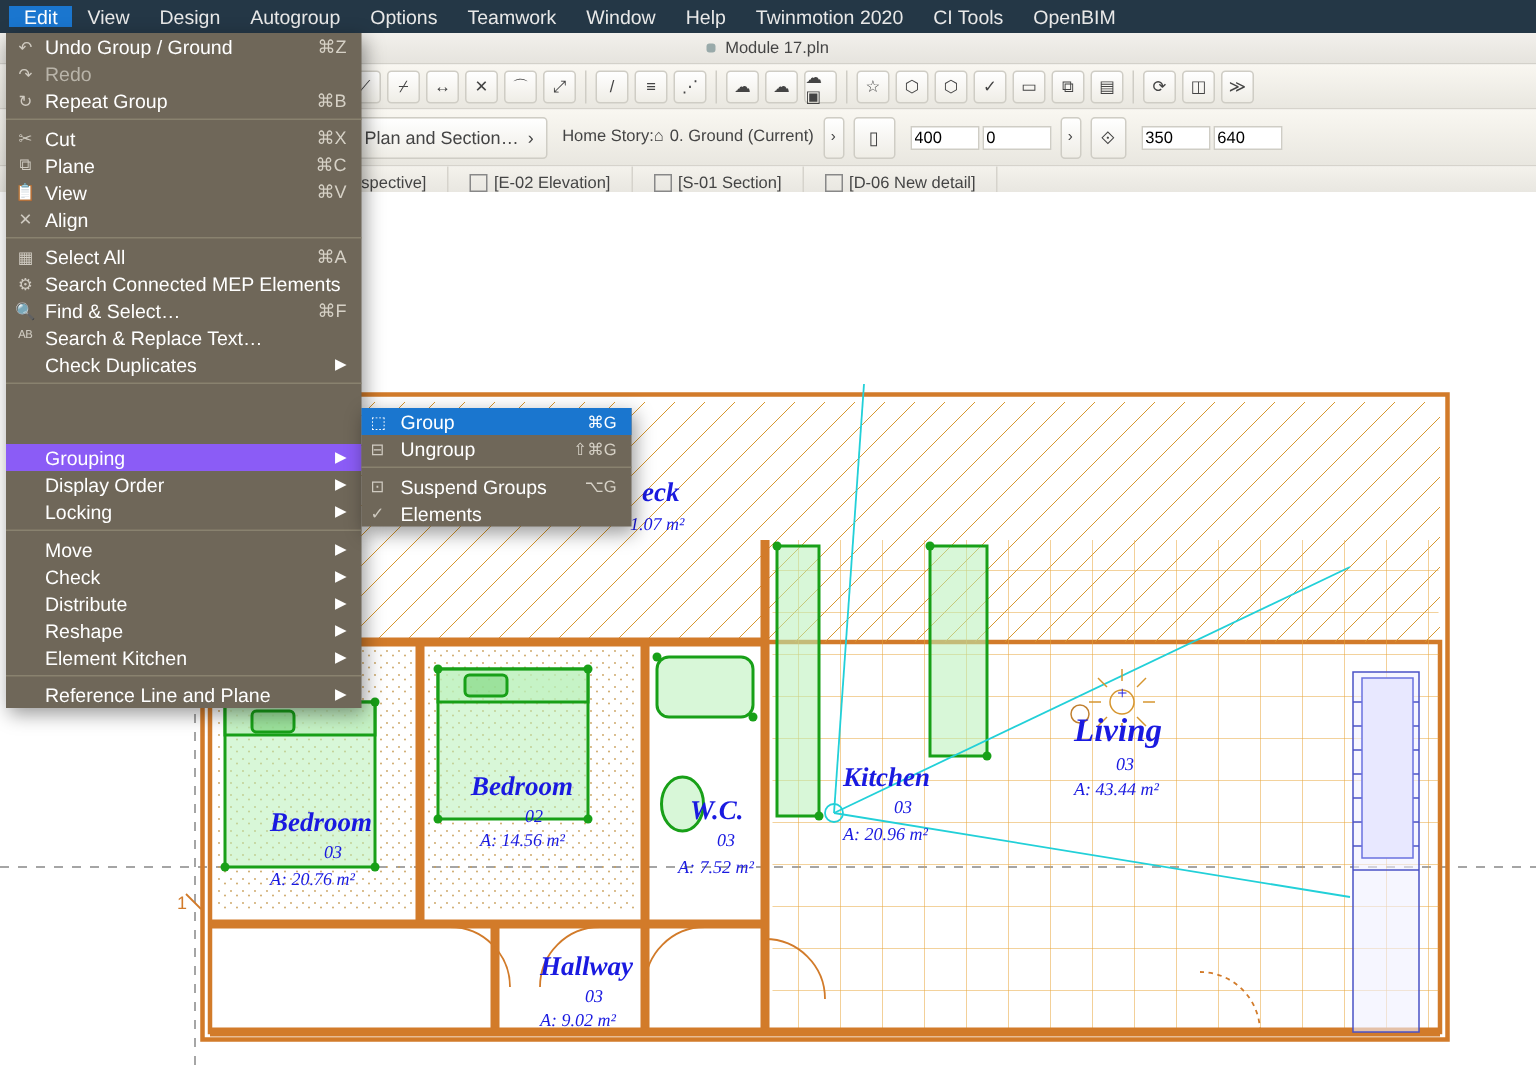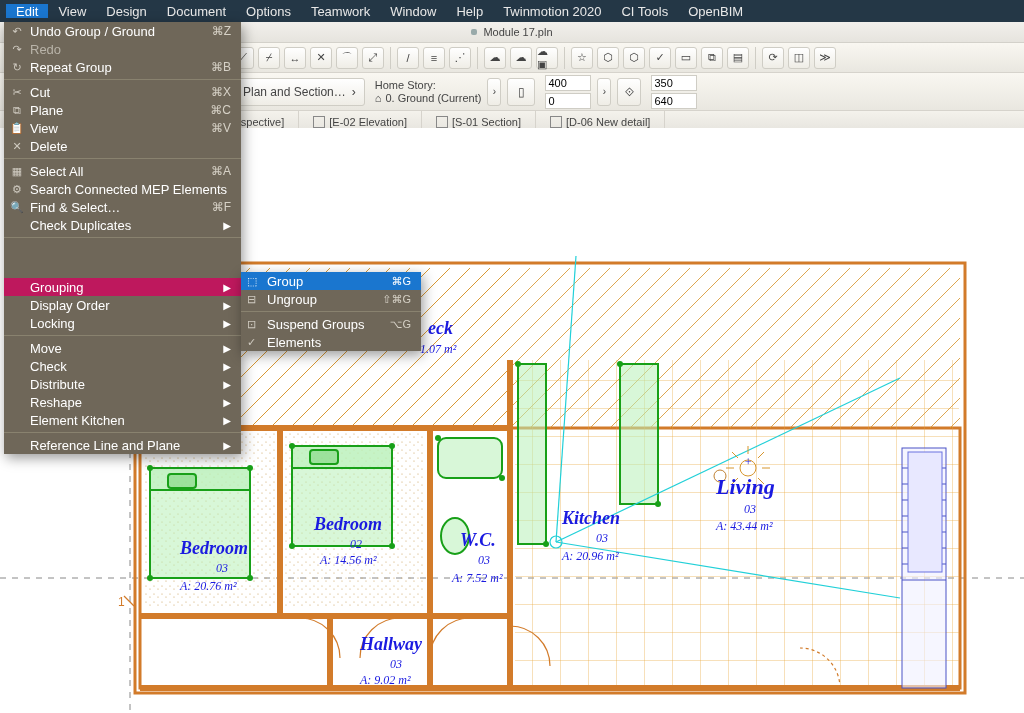--- a/index.html
+++ b/index.html
@@ -18,34 +18,34 @@
   .toolbar1 { height: 30px; background: linear-gradient(#f9f7f1,#e9e7e0); border-bottom:1px solid #d6d3cc; display:flex; align-items:center; padding:0 6px; gap:4px;}
   .tbtn { width:22px; height:22px; border:1px solid #cfcdc5; background:linear-gradient(#fff,#efede6); border-radius:3px; display:flex; align-items:center; justify-content:center; font-size:11px; color:#444;}
   .tbtn.pressed { background:#d7d5cd; box-shadow:inset 0 1px 2px rgba(0,0,0,.2);}
   .tsep { width:1px; height:22px; background:#cfcdc5; margin:0 2px;}
 
   
   .toolbar2 { height: 38px; background: linear-gradient(#f9f7f1,#e9e7e0); border-bottom:1px solid #d6d3cc; display:flex; align-items:center; padding:0 6px; gap:6px; font-size:12px; color:#444;}
   .t2-arrow { width:14px; height:28px; border:1px solid #cfcdc5; background:linear-gradient(#fff,#efede6); border-radius:3px; display:flex; align-items:center; justify-content:center; font-size:10px;}
   .t2-iconbtn { width:32px; height:28px; border:1px solid #cfcdc5; background:linear-gradient(#fff,#efede6); border-radius:3px; display:flex; align-items:center; justify-content:center;}
   .t2-floor { height:28px; border:1px solid #cfcdc5; background:linear-gradient(#fff,#efede6); border-radius:3px; display:flex; align-items:center; padding:0 8px; gap:6px;}
-  .home-story { display:flex; flex-direction:column; font-size:11px; line-height:13px; margin-left:4px;}
-  .num-stack { display:flex; flex-direction:column; gap:2px; margin-left:4px;}
+  .home-story { display:flex; flex-direction:row; font-size:11px; line-height:13px; margin-left:4px;}
+  .num-stack { display:flex; gap:2px; margin-left:4px;}
   .num-stack input { width:46px; height:16px; font-size:11px; border:1px solid #cfcdc5; padding:0 2px;}
 
   
   .tabs { height: 22px; background: linear-gradient(#f4f2ec,#e6e4de); border-bottom:1px solid #d6d3cc; display:flex; align-items:center; font-size:11px; color:#444;}
   .tab { padding:0 14px; height:100%; display:flex; align-items:center; border-right:1px solid #d6d3cc; gap:4px; cursor:pointer;}
   .tab .ico { width:12px; height:12px; border:1px solid #888; display:inline-block; }
 
   
   .menu-panel { position:absolute; top:22px; left:4px; width:237px; background:#6f6759; color:#fff; font-size:13px; box-shadow:2px 4px 12px rgba(0,0,0,.4); z-index:50; }
   .menu-panel .row { display:flex; align-items:center; height:18px; padding:0 10px 0 26px; position:relative; }
   .menu-panel .row.dis { color:#b9b4a9; }
-  .menu-panel .row.sel { background:#be185d;margin-top:40px; }
+  .menu-panel .row.sel { background:#8b5cf6;margin-top:40px; }
   .menu-panel .row .sc { margin-left:auto; font-size:12px; color:#d6d1c6; }
   .menu-panel .row .ic { position:absolute; left:6px; width:14px; text-align:center; font-size:11px; color:#cfcac0;}
   .menu-panel .sep { height:1px; background:#89826f; margin:3px 0; }
   .menu-panel .row .ar { margin-left:auto; font-size:10px; }
 
   
   .submenu { position:absolute; top:272px; left:241px; width:180px; background:#6f6759; color:#fff; font-size:13px; box-shadow:2px 4px 12px rgba(0,0,0,.4); z-index:51; }
   .submenu .row { display:flex; align-items:center; height:18px; padding:0 10px 0 26px; position:relative;}
   .submenu .row.sel { background:#1a76cf; }
   .submenu .row .sc { margin-left:auto; font-size:11px; color:#d6d1c6; }
@@ -63,21 +63,21 @@
   .dashline { stroke:#888; stroke-dasharray:6 6; stroke-width:1;}
 
 </style>
 </head>
 <body>
 
 <div class="menubar">
   <div class="m-item sel">Edit</div>
   <div class="m-item">View</div>
   <div class="m-item">Design</div>
-  <div class="m-item">Document</div>
+  <div class="m-item">Autogroup</div>
   <div class="m-item">Options</div>
   <div class="m-item">Teamwork</div>
   <div class="m-item">Window</div>
   <div class="m-item">Help</div>
   <div class="m-item">Twinmotion 2020</div>
   <div class="m-item">CI Tools</div>
   <div class="m-item">OpenBIM</div>
 </div>
 
 <div class="titlebar">
@@ -212,36 +212,40 @@
       <span>Plane</span>
       <span class="sc">⌘C</span>
     </div>
   <div class="row">
       <span class="ic">📋</span>
       <span>View</span>
       <span class="sc">⌘V</span>
     </div>
   <div class="row">
       <span class="ic">✕</span>
-      <span>Delete</span>
+      <span>Align</span>
     </div>
   <div class="sep"></div>
   <div class="row">
       <span class="ic">▦</span>
       <span>Select All</span>
       <span class="sc">⌘A</span>
     </div>
   <div class="row">
       <span class="ic">⚙</span>
       <span>Search Connected MEP Elements</span>
     </div>
   <div class="row">
       <span class="ic">🔍</span>
       <span>Find &amp; Select…</span>
       <span class="sc">⌘F</span>
+    </div>
+  <div class="row">
+      <span class="ic">ᴬᴮ</span>
+      <span>Search &amp; Replace Text…</span>
     </div>
   <div class="row">
       <span>Check Duplicates</span>
       <span class="ar">▶</span>
     </div>
   <div class="sep"></div>
   <div class="row sel">
       <span>Grouping</span>
       <span class="ar">▶</span>
     </div>

